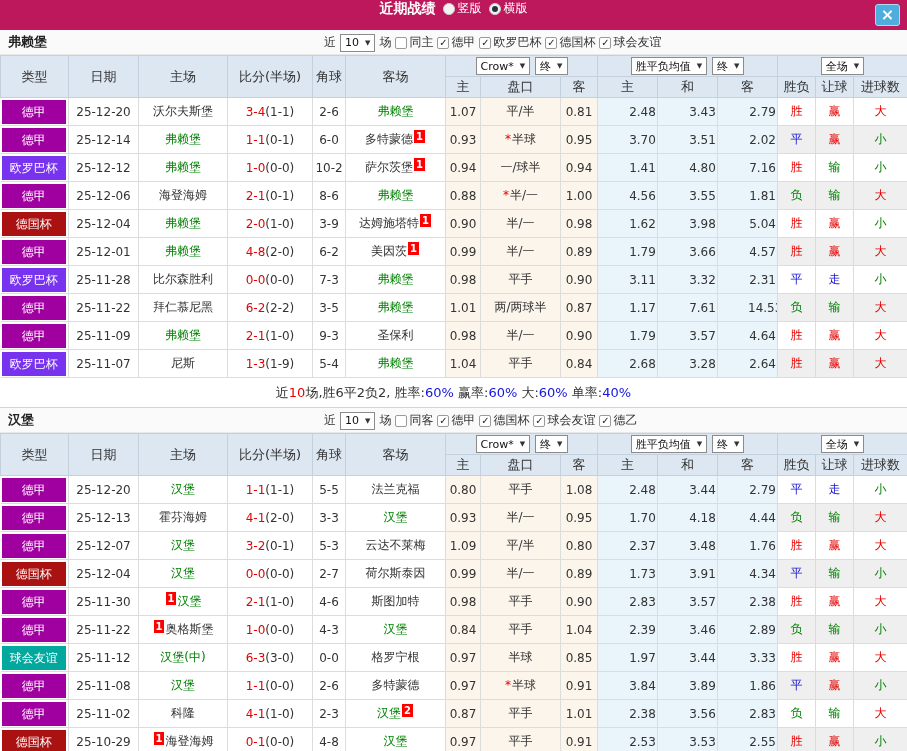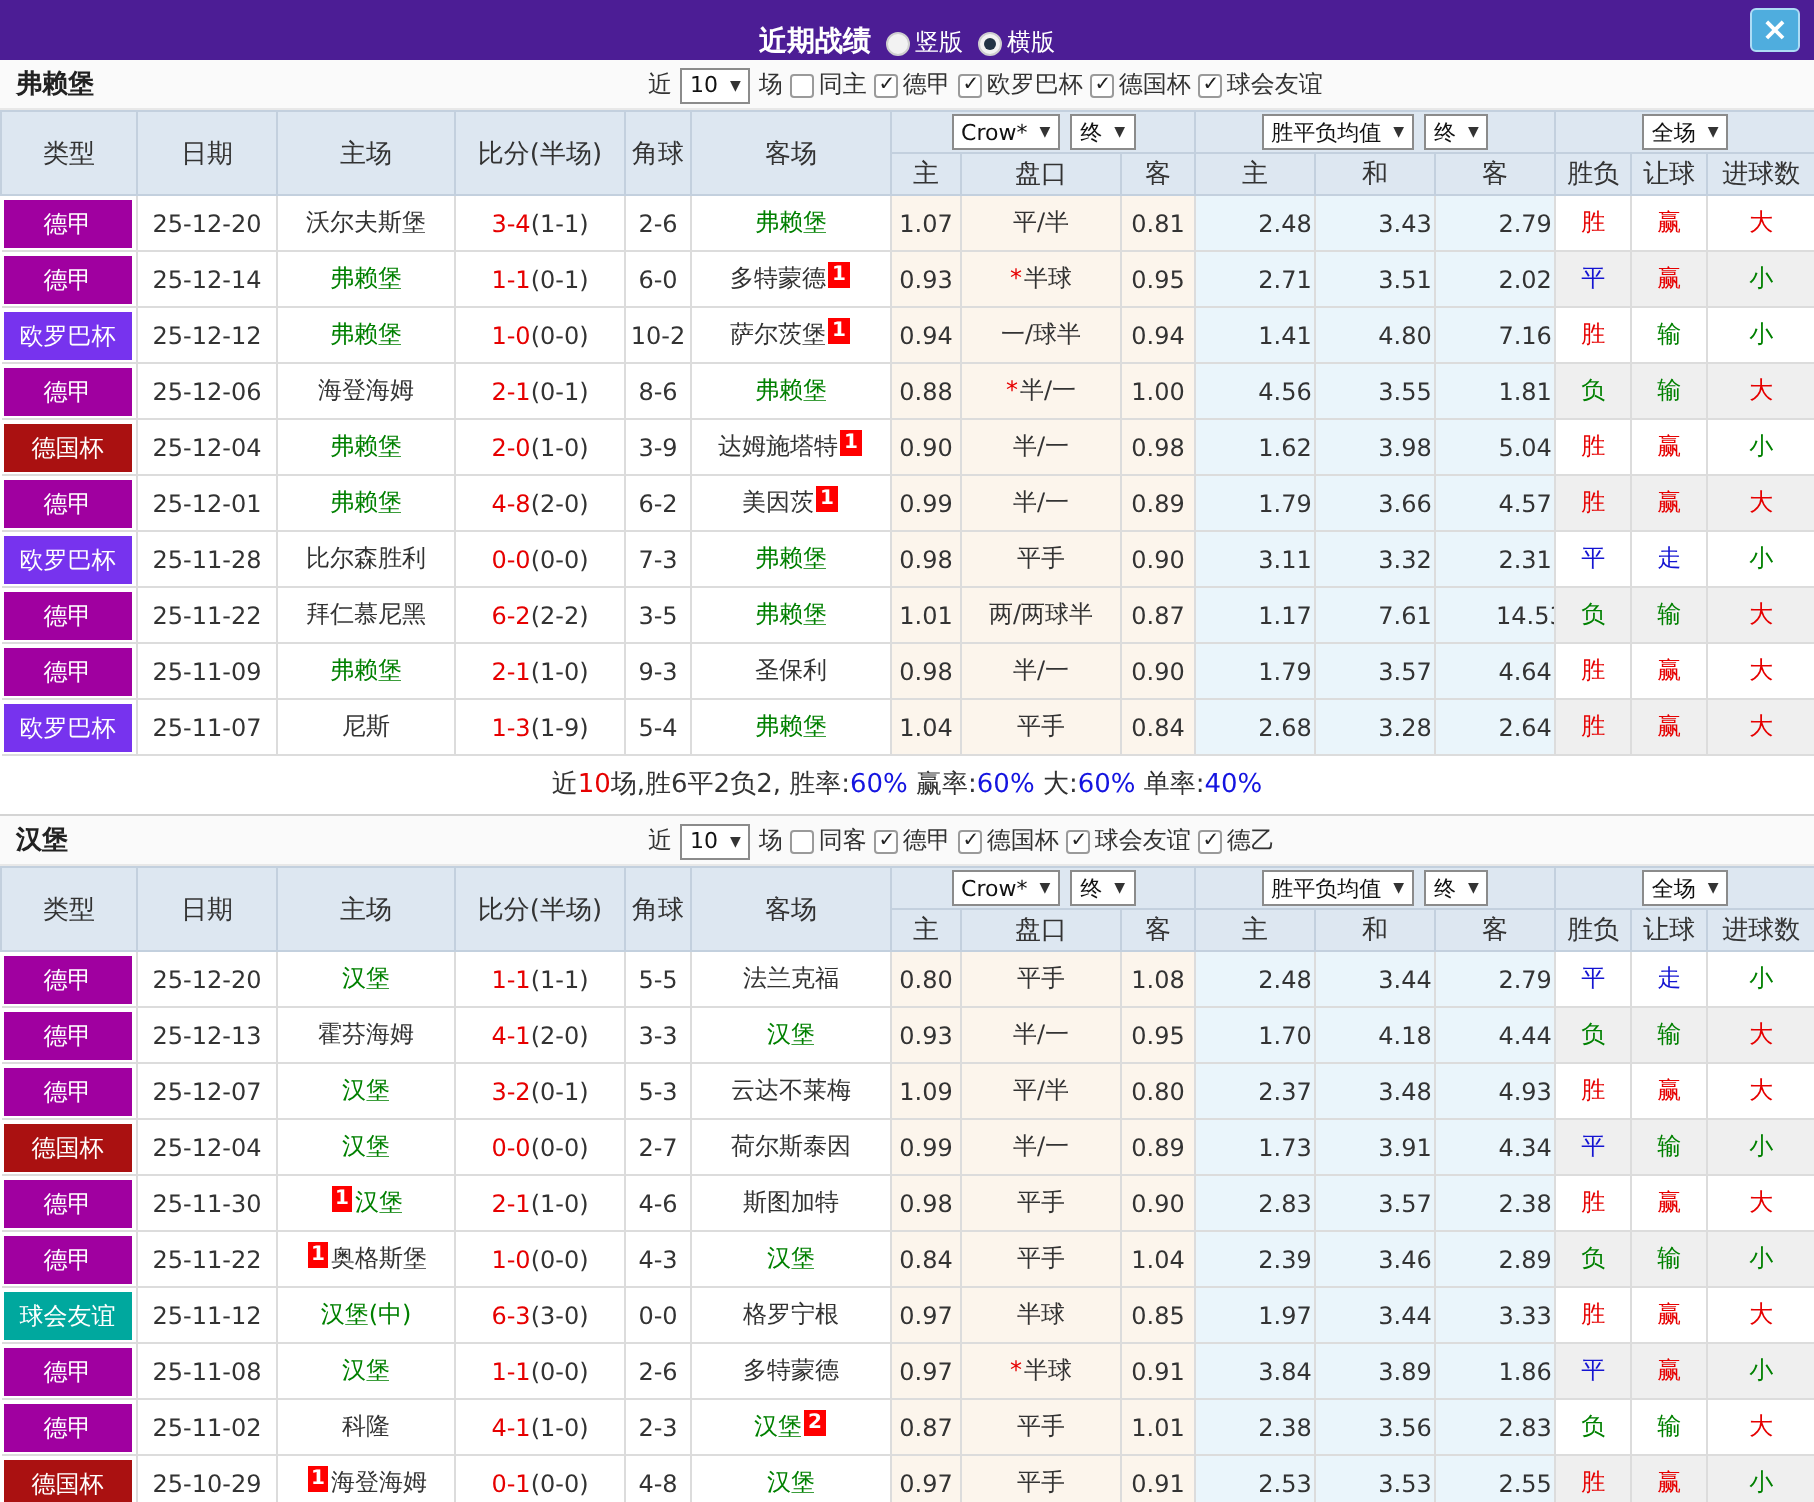--- a/index.html
+++ b/index.html
@@ -1,20 +1,20 @@
 <!DOCTYPE html>
 <html><head>
 <meta charset="utf-8">
 <style>
   html,body{margin:0;padding:0;width:907px;height:751px;overflow:hidden;background:#fff;
     font-family:"DejaVu Sans","Liberation Sans",sans-serif;font-size:12px;color:#333;}
   *{box-sizing:border-box;}
 
   
-  .titlebar{height:30px;background:#4c1d95;position:relative;display:flex;align-items:flex-end;justify-content:center;color:#fff;}
+  .titlebar{height:30px;background:#be185d;position:relative;display:flex;align-items:flex-start;justify-content:center;color:#fff;}
   .title-text{font-weight:bold;font-size:14px;}
   .radio-label{display:inline-flex;align-items:center;margin-left:7px;gap:3px;cursor:pointer;font-size:12px;}
   .radio{width:12px;height:12px;border-radius:50%;background:#f2f2f2;border:1px solid #cfcfcf;display:inline-block;position:relative;}
   .radio.checked::after{content:"";position:absolute;left:2px;top:2px;width:6px;height:6px;border-radius:50%;background:#223344;}
   .close-btn{position:absolute;right:7px;top:4px;width:25px;height:22px;background:#4fadde;border:1px solid #aedcf5;border-radius:3px;
     color:#fff;font-weight:bold;text-align:center;line-height:20px;font-size:16px;cursor:pointer;}
 
   
   .section-header{height:25px;background:#fafafa;position:relative;display:flex;align-items:center;border-bottom:1px solid #e8e8e8;}
   .team-name{font-weight:bold;font-size:13px;color:#222;margin-left:8px;}
@@ -197,21 +197,21 @@
               <div class="badge" style="background: rgb(160, 0, 160);">德甲</div>
             </td>
   <td class="c-date">25-12-14</td>
   <td class="c-home"><span class="green">弗赖堡</span></td>
   <td class="c-score"><span class="ft">1-1</span><span class="ht">(0-1)</span></td>
   <td class="c-corner">6-0</td>
   <td class="c-away"><span>多特蒙德</span><span class="redcard">1</span></td>
   <td class="ah ah-h">0.93</td>
   <td class="ah ah-line"><span class="star">*</span><span class="line">半球</span></td>
   <td class="ah ah-a">0.95</td>
-  <td class="eu eu-h">2.71</td>
+  <td class="eu eu-h">3.70</td>
   <td class="eu eu-d">3.51</td>
   <td class="eu eu-a">2.02</td>
   <td class="res" style="color: rgb(20, 20, 210);">平</td>
   <td class="res" style="color: rgb(230, 0, 0);">赢</td>
   <td class="res" style="color: rgb(0, 128, 0);">小</td>
 </tr>
           <tr>
   <td>
               <div class="badge" style="background: rgb(119, 51, 238);">欧罗巴杯</div>
             </td>
@@ -518,21 +518,21 @@
   <td class="c-date">25-12-07</td>
   <td class="c-home"><span class="green">汉堡</span></td>
   <td class="c-score"><span class="ft">3-2</span><span class="ht">(0-1)</span></td>
   <td class="c-corner">5-3</td>
   <td class="c-away"><span>云达不莱梅</span></td>
   <td class="ah ah-h">1.09</td>
   <td class="ah ah-line"><span class="line">平/半</span></td>
   <td class="ah ah-a">0.80</td>
   <td class="eu eu-h">2.37</td>
   <td class="eu eu-d">3.48</td>
-  <td class="eu eu-a">4.93</td>
+  <td class="eu eu-a">1.76</td>
   <td class="res" style="color: rgb(230, 0, 0);">胜</td>
   <td class="res" style="color: rgb(230, 0, 0);">赢</td>
   <td class="res" style="color: rgb(230, 0, 0);">大</td>
 </tr>
           <tr>
   <td>
               <div class="badge" style="background: rgb(170, 17, 17);">德国杯</div>
             </td>
   <td class="c-date">25-12-04</td>
   <td class="c-home"><span class="green">汉堡</span></td>

